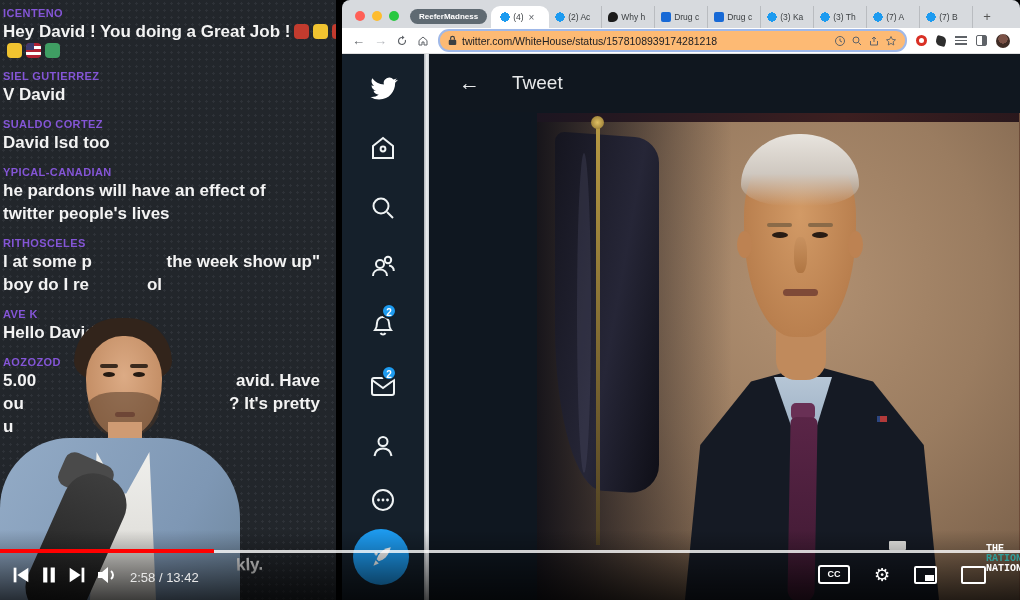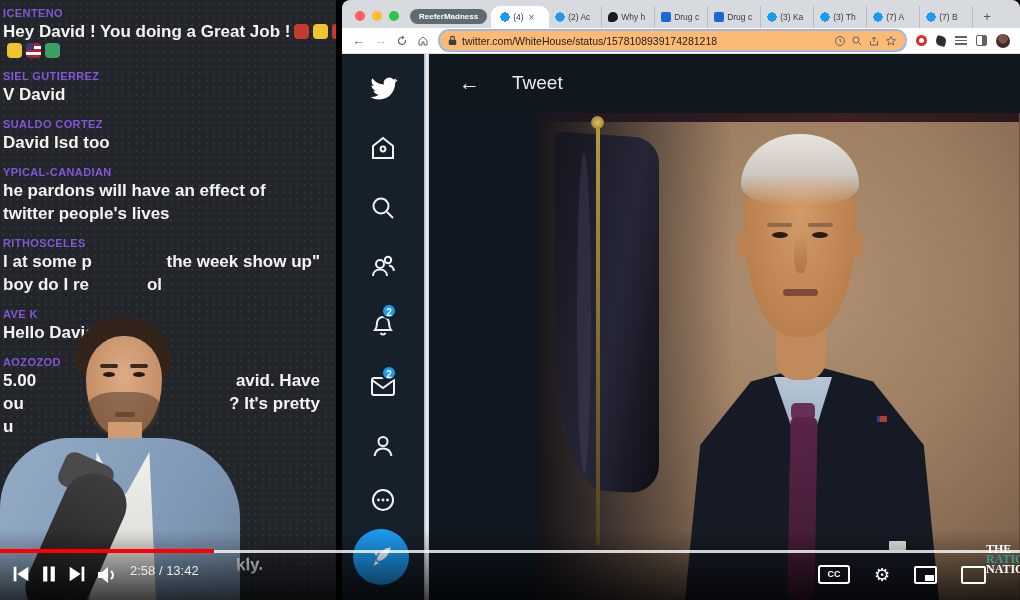--- a/index.html
+++ b/index.html
@@ -139,31 +139,31 @@
   .b-eye1{left:28px;top:93px;width:16px;height:6px;background:#281c14;border-radius:50%;}
   .b-eye2{left:68px;top:93px;width:16px;height:6px;background:#281c14;border-radius:50%;}
   .b-nose{left:50px;top:98px;width:13px;height:36px;background:linear-gradient(#c8915f,#b07643);border-radius:40%;}
   .b-mouth{left:39px;top:150px;width:35px;height:7px;background:#7e4a38;border-radius:4px;}
   
   .grad{position:absolute;left:0;bottom:0;width:1020px;height:70px;z-index:15;
         background:linear-gradient(transparent,rgba(0,0,0,.72));pointer-events:none;}
   .progress{position:absolute;left:0;top:549px;width:1020px;height:4px;z-index:20;}
   .prog-red{position:absolute;left:0;top:0;height:4px;background:var(--progress,#f00);}
   .prog-buf{position:absolute;top:0.5px;height:3px;right:0;background:rgba(255,255,255,.8);}
-  .controls-l{position:absolute;left:10px;top:563px;display:flex;gap:7px;z-index:21;}
+  .controls-l{position:absolute;left:10px;top:563px;display:flex;align-items:center;gap:7px;z-index:21;}
   .controls-r{position:absolute;left:818px;top:565px;display:flex;align-items:center;gap:24px;z-index:21;}
   .ptime{font-size:13px;color:#e8e8e8;margin-left:4px;white-space:nowrap;}
   .ccbox{min-width:24px;height:15px;border:2px solid #fff;border-radius:3px;color:#fff;
          font-size:9px;font-weight:700;text-align:center;line-height:15px;padding:0 2px;}
   .gear{font-family:"DejaVu Sans",sans-serif;font-size:18px;color:#fff;line-height:1;}
   .mini{width:19px;height:14px;border:2px solid #fff;border-radius:2px;position:relative;}
   .mini::after{content:"";position:absolute;right:1px;bottom:1px;width:9px;height:6px;background:#fff;}
   .theat{width:21px;height:14px;border:2px solid #fff;border-radius:2px;}
   .wm{position:absolute;left:986px;top:544px;width:34px;z-index:22;overflow:hidden;
-      font-family:Liberation Serif, serif;font-weight:800;font-size:12px;line-height:10px;
+      font-family:Liberation Mono, monospace;font-weight:800;font-size:10px;line-height:10px;
       color:#fff;white-space:nowrap;}
   .wm .teal{color:var(--wmteal,#2f9e99);}
 </style>
 </head>
 <body>
 
 <div id="stage">
 
   <div class="chat">
 

